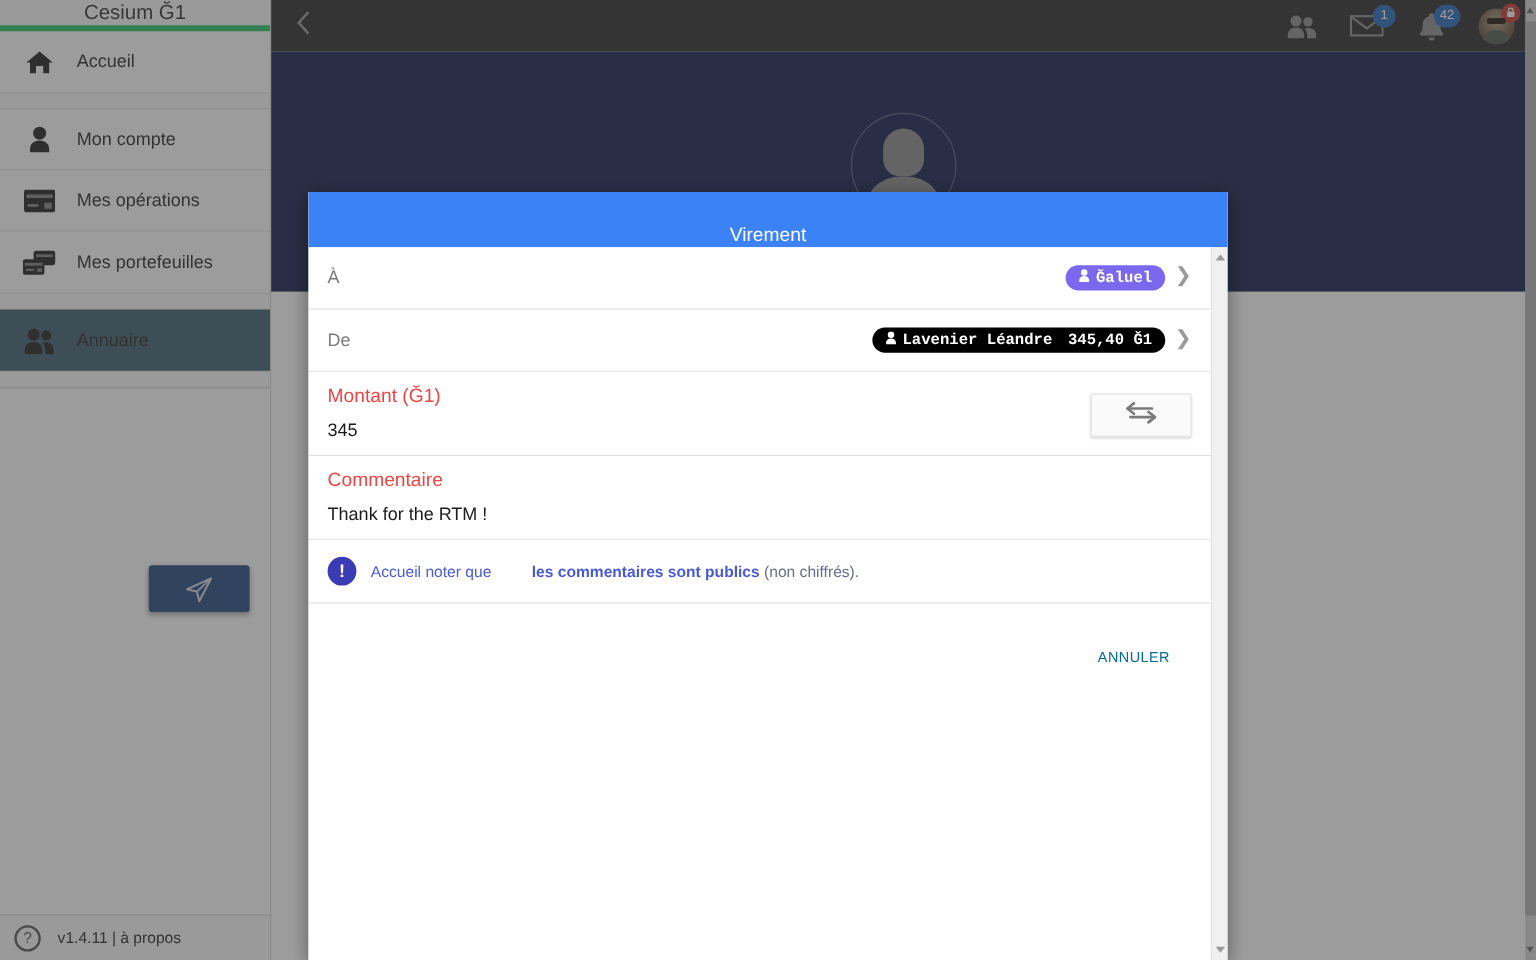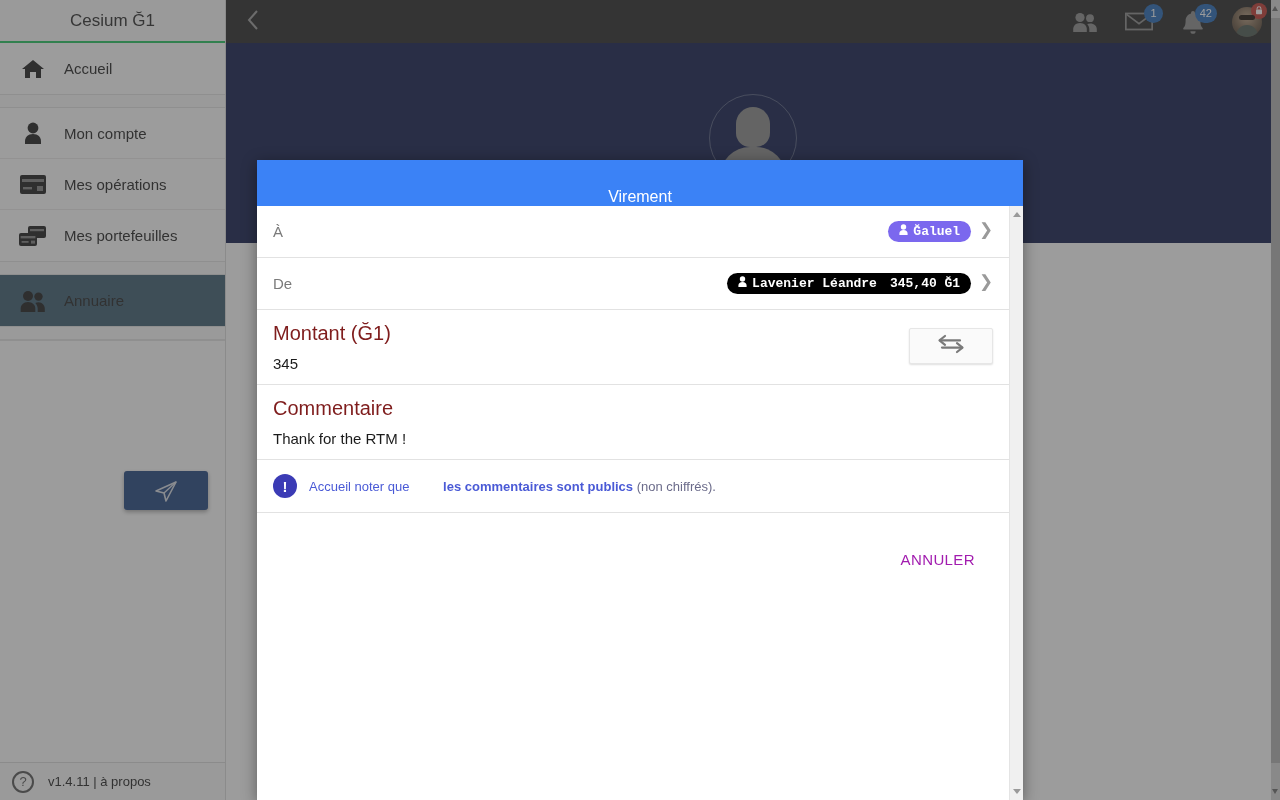--- a/index.html
+++ b/index.html
@@ -12,22 +12,22 @@
   #root { position: relative; width: 1280px; height: 800px; overflow: hidden; }
 
   
   .app-layer { position: absolute; inset: 0; background: #ffffff; }
 
   .sidebar {
     position: absolute; left: 0; top: 0; width: 226px; height: 800px;
     background: #ffffff; border-right: 1px solid #dcdcdc;
   }
   .sidebar-head {
-    height: 43px; display: flex; align-items: center; justify-content: center;
-    border-bottom: 2px solid #22c55e; background: #fbfbfb;
+    height: 26px; display: flex; align-items: center; justify-content: center;
+    border-bottom: 5px solid #22c55e; background: #fbfbfb;
   }
   .sidebar-head-title { font-size: 17px; color: #2b2b2b; }
   .nav-group { border-bottom: 1px solid #e3e3e3; }
   .nav-item {
     height: 51px; display: flex; align-items: center; gap: 16px;
     padding-left: 18px; font-size: 15px; color: #222;
     border-bottom: 1px solid #eceaea;
   }
   .nav-item:last-child { border-bottom: none; }
   .nav-item.active { background: #3b5c70; }
@@ -133,38 +133,38 @@
   .row-right { margin-left: auto; display: flex; align-items: center; gap: 8px; font-family: Liberation Mono, monospace; }
   .chip {
     border-radius: 11px; color: #fff; font-size: 13px; font-weight: bold;
     padding: 3px 11px; display: inline-flex; align-items: center; gap: 5px;
     white-space: nowrap;
   }
   .chip .amt { font-weight: bold; margin-left: 8px; }
   .chev { color: #9a9a9a; font-size: 23px; line-height: 1; font-weight: 300; }
 
   .field { padding: 12px 16px 12px 16px; border-bottom: 1px solid #e2e2e2; position: relative; }
-  .field-label { font-size: 20px; color: #7f1d1d; margin-bottom: 10px; }
+  .field-label { font-size: 16px; color: #ef4444; margin-bottom: 10px; }
   .field-value { font-size: 15px; color: #1b1b1b; }
   .swap-btn {
     position: absolute; right: 16px; top: 18px; width: 84px; height: 36px;
     background: #fafafa; border: 1px solid #e6e6e6; border-radius: 2px;
     display: flex; align-items: center; justify-content: center;
     box-shadow: 0 1px 2px rgba(0,0,0,.13);
   }
 
   .notice { display: flex; align-items: center; gap: 12px; padding: 14px 16px; border-bottom: 1px solid #e2e2e2; }
   .notice-badge { width: 24px; height: 24px; border-radius: 50%; background: #3b3bb5;
     color:#fff; font-size: 15px; font-weight: bold; display:flex; align-items:center; justify-content:center; flex:0 0 auto; }
   .notice-text { font-size: 13px; color: #4a5ad6; }
   .notice-text b { font-weight: bold; margin-left: 30px; }
   .notice-text .muted { color: #6b6b8a; }
 
   .actions { display: flex; align-items: center; justify-content: flex-end; gap: 14px; padding: 26px 16px 0 16px; }
-  .btn-flat { background: none; border: none; font-size: 15px; color: #a21caf; padding: 12px 18px; letter-spacing: .4px; }
+  .btn-flat { background: none; border: none; font-size: 12px; color: #0369a1; padding: 12px 18px; letter-spacing: .4px; }
   .btn-primary {
     background: #3b82f6; border: none; color: #fff; font-size: 15px;
     padding: 13px 26px; letter-spacing: .4px; border-radius: 2px;
     box-shadow: 0 2px 4px rgba(0,0,0,.3);
   }
 
   .modal-scrollbar {
     position: absolute; right: 0; top: 0; width: 14px; bottom: 0; background: #f0f0f0;
     border-left: 1px solid #e4e4e4;
   }

